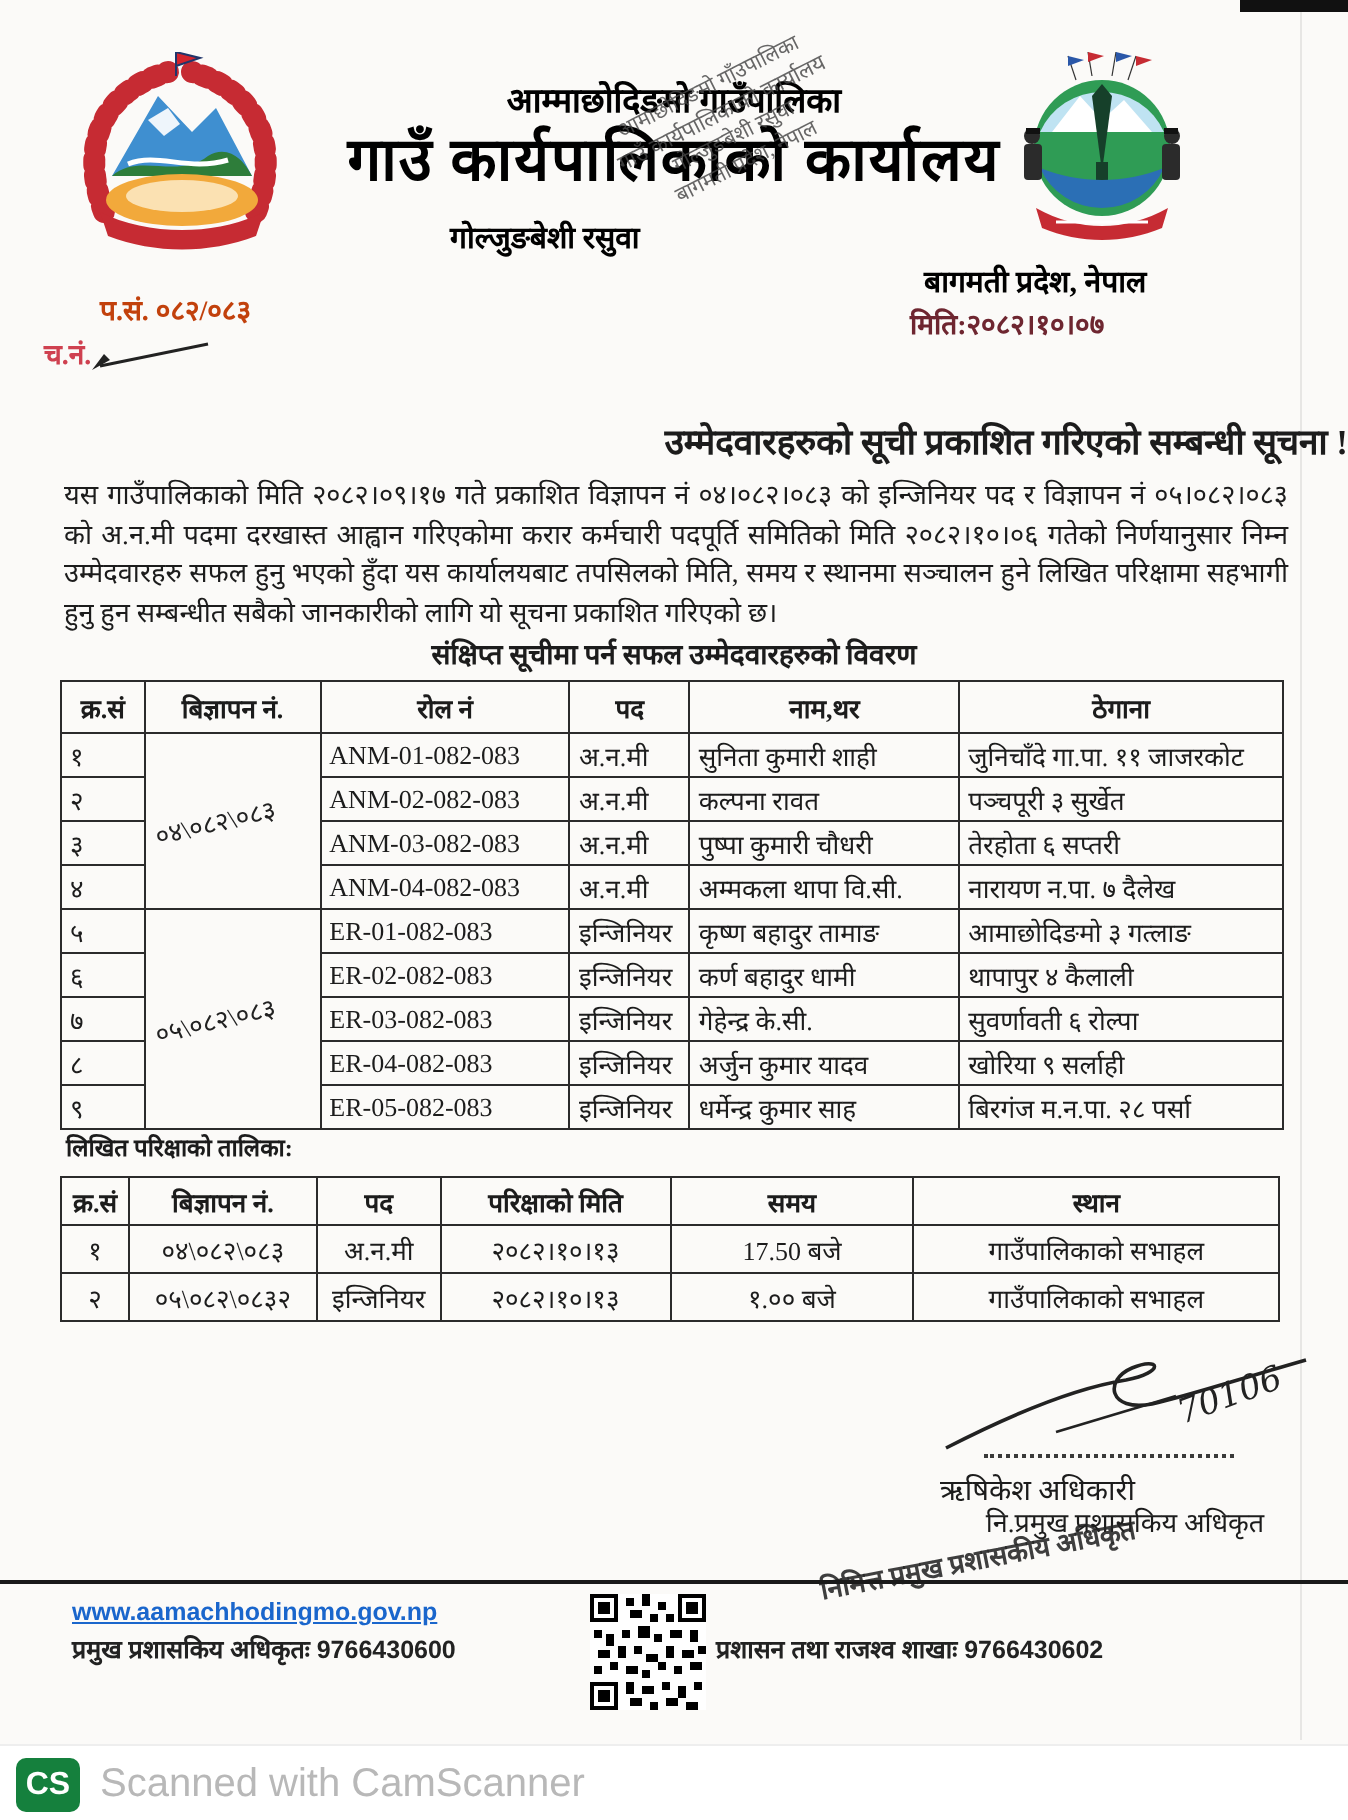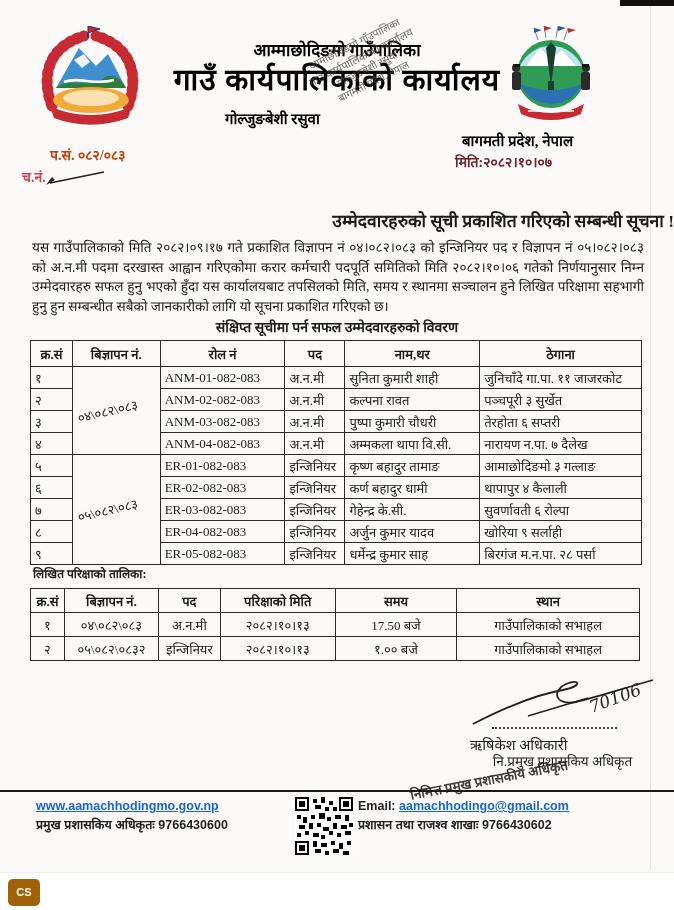--- a/index.html
+++ b/index.html
@@ -53,22 +53,22 @@
   .link{color:#1a66cc;text-decoration:underline;cursor:pointer;}
   .leftphone{top:816px;left:36px;font-weight:bold;}
   .emailline{top:799px;left:358px;font-weight:bold;}
   .rightphone{top:816px;left:358px;font-weight:bold;}
   .qr{top:797px;left:295px;}
   
   .blackstrip{top:0;left:620px;width:54px;height:6px;background:#111;}
   .crease{top:6px;left:650px;width:1px;height:864px;background:rgba(0,0,0,0.08);}
   
   .csbar{top:872px;left:0;width:674px;height:38px;background:#ffffff;border-top:1px solid #eee;}
-  .csbadge{top:878px;left:8px;width:32px;height:27px;background:#a16207;border-radius:5px;
-           color:#fff;font-family:"Liberation Sans",sans-serif;font-weight:bold;font-size:11px;
+  .csbadge{top:878px;left:8px;width:32px;height:27px;background:#15803d;border-radius:5px;
+           color:#fff;font-family:"Liberation Sans",sans-serif;font-weight:bold;font-size:16px;
            text-align:center;line-height:27px;}
   .cstext{top:880px;left:50px;font-family:"Liberation Sans",sans-serif;font-size:20px;color:#b8b8b8;}
 </style>
 </head>
 <body>
 
 <div class="page">
 
   <div class="abs blackstrip"></div>
   <div class="abs crease"></div>
@@ -322,20 +322,20 @@
         <rect x="18" y="22" width="2" height="2"></rect>
       <rect x="22" y="23" width="2" height="3"></rect>
         <rect x="26" y="22" width="2" height="2"></rect>
         <rect x="10" y="26" width="3" height="2"></rect>
       <rect x="15" y="27" width="2" height="2"></rect>
         <rect x="19" y="26" width="3" height="2"></rect>
         <rect x="24" y="27" width="3" height="2"></rect>
     </g>
   </svg>
 
-  <div class="abs foot emailline"><span>Email:</span> <span class="link">aamachhodingo@gmail.com</span></div>
   <div class="abs foot rightphone"><span>प्रशासन तथा राजश्व शाखाः</span> <span>9766430602</span></div>
 
   <div class="abs csbar">
     <div class="abs csbadge" style="top:6px;left:8px;">CS</div>
+    <div class="abs cstext" style="top:8px;left:50px;">Scanned with CamScanner</div>
   </div>
 
 </div>
 
 </body></html>

